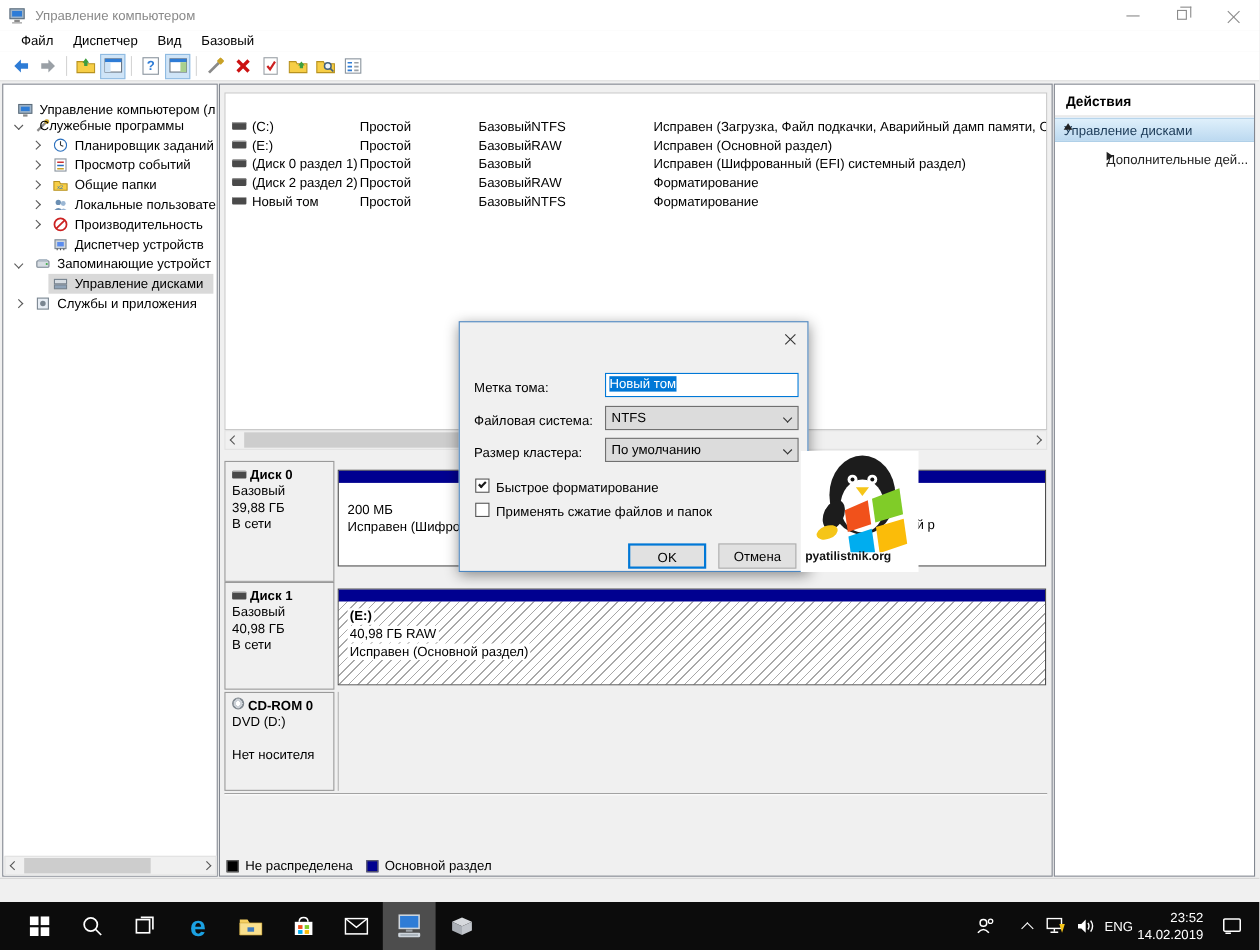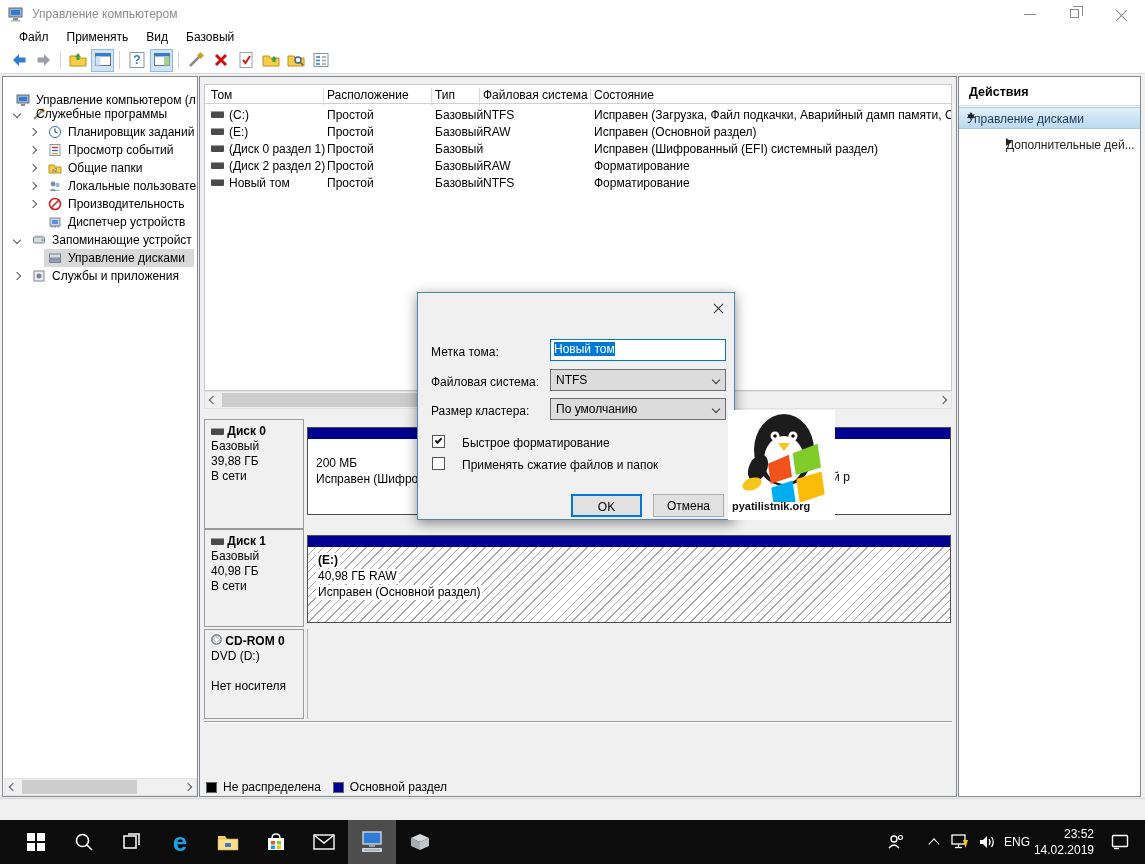--- a/index.html
+++ b/index.html
@@ -87,21 +87,21 @@
   .dlg-close { position:absolute; right:6px; top:6px; width:20px; height:18px; }
   .dlg-close .glyph-x:before,.dlg-close .glyph-x:after { background:#333; height:13px; }
   .dlg-label { position:absolute; left:13px; }
   .fld { position:absolute; left:132px; width:176px; height:22px; }
   .fld.text { background:#fff; border:1px solid #0078d7; padding:2px 3px; }
   .fld.combo { background:#dcdcdc; border:1px solid #707070; padding:3px 5px; }
   .combo-chev { position:absolute; right:6px; top:7px; width:6px; height:6px; border-right:1px solid #333; border-bottom:1px solid #333; transform:rotate(45deg); }
   .selected-text { background:#0078d7; color:#fff; }
   .cb { position:absolute; left:14px; width:13px; height:13px; background:#fff; border:1px solid #555; }
   .cb .mark { position:absolute; left:2px; top:2px; width:7px; height:4px; border-left:2px solid #1a1a1a; border-bottom:2px solid #1a1a1a; transform:rotate(-45deg); }
-  .cb-label { position:absolute; left:44px;text-align:right; }
+  .cb-label { position:absolute; left:33px;text-align:right; }
   .btn { position:absolute; height:23px; width:71px; background:#e1e1e1; text-align:center; padding-top:4px; }
   .btn.ok { border:2px solid #0078d7; }
   .btn.cancel { border:1px solid #adadad; }
 
   
   #watermark { position:absolute; left:728px; top:410px; width:107px; height:110px; background:#fff; z-index:60; }
   #watermark .wm-text { position:absolute; left:4px; bottom:8px; font-weight:bold; font-size:11px; letter-spacing:0; color:#111; }
 
   
   #statusbar { position:absolute; left:0; top:798px; width:1145px; height:22px; background:#f0f0f0; border-top:1px solid #d4d4d4; }
@@ -131,21 +131,21 @@
   <div class="winbtn" style="right:46px">
       <span class="glyph-restore"></span>
     </div>
   <div class="winbtn" style="right:0">
       <span class="glyph-x"></span>
     </div>
 </div>
 
 <div class="menubar">
   <span class="menu-item">Файл</span>
-  <span class="menu-item">Применять</span>
+  <span class="menu-item">Диспетчер</span>
   <span class="menu-item">Вид</span>
   <span class="menu-item">Базовый</span>
 </div>
 
 <div class="toolbar">
   <div class="tbi">
     <svg width="18" height="18" viewBox="0 0 18 18">
         <path d="M9 3 L3 9 L9 15 V11.5 H15.5 V6.5 H9 Z" fill="#2e7cd6"></path>
       </svg>
   </div>
@@ -343,31 +343,20 @@
     <div class="hs-thumb" style="left:17px; width:115px"></div>
     <div class="hs-arrow" style="right:0">
         <span class="chev-r"></span>
       </div>
   </div>
 </div>
 
 <div class="panel" id="main-panel">
 
   <div id="volumes">
-    <div class="vhead">
-      <span style="left:6px">Том</span>
-      <span style="left:122px">Расположение</span>
-      <span style="left:230px">Тип</span>
-      <span style="left:278px">Файловая система</span>
-      <span style="left:389px">Состояние</span>
-      <span class="vsep" style="left:118px"></span>
-        <span class="vsep" style="left:226px"></span>
-      <span class="vsep" style="left:274px"></span>
-        <span class="vsep" style="left:385px"></span>
-    </div>
     <div class="vrow" style="top:21px">
       <span class="drive" style="left:6px;top:5px"></span>
       <span style="left:24px">(C:)</span>
         <span style="left:122px">Простой</span>
       <span style="left:230px">Базовый</span>
         <span style="left:278px">NTFS</span>
       <span style="left:389px">Исправен (Загрузка, Файл подкачки, Аварийный дамп памяти, Ос</span>
     </div>
     <div class="vrow" style="top:38px">
       <span class="drive" style="left:6px;top:5px"></span>

